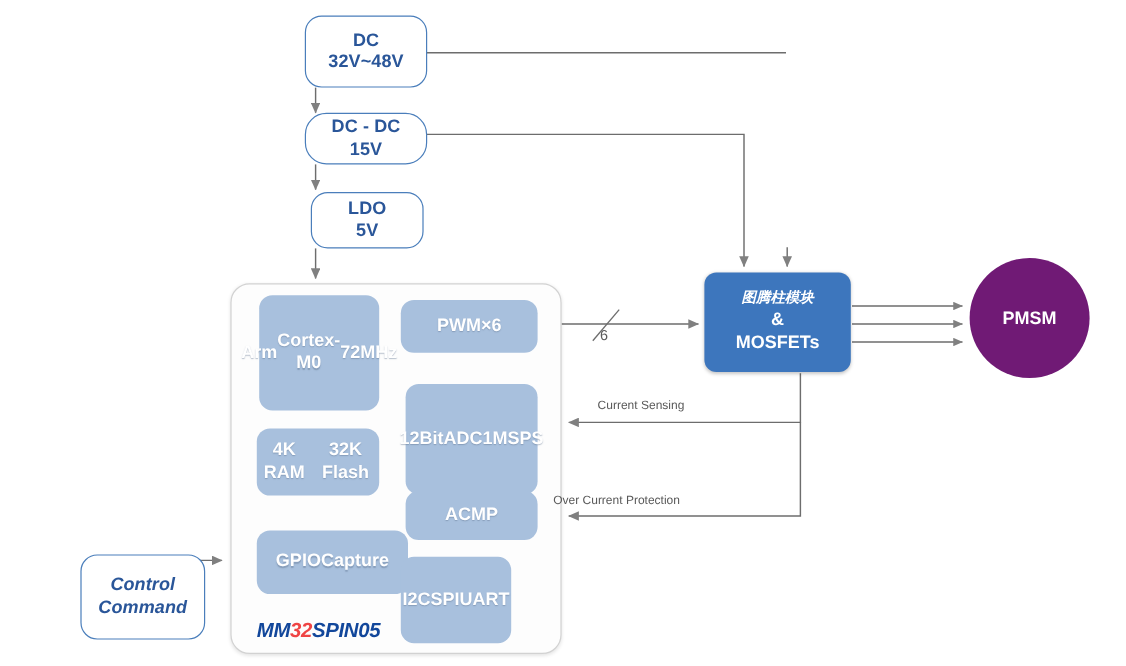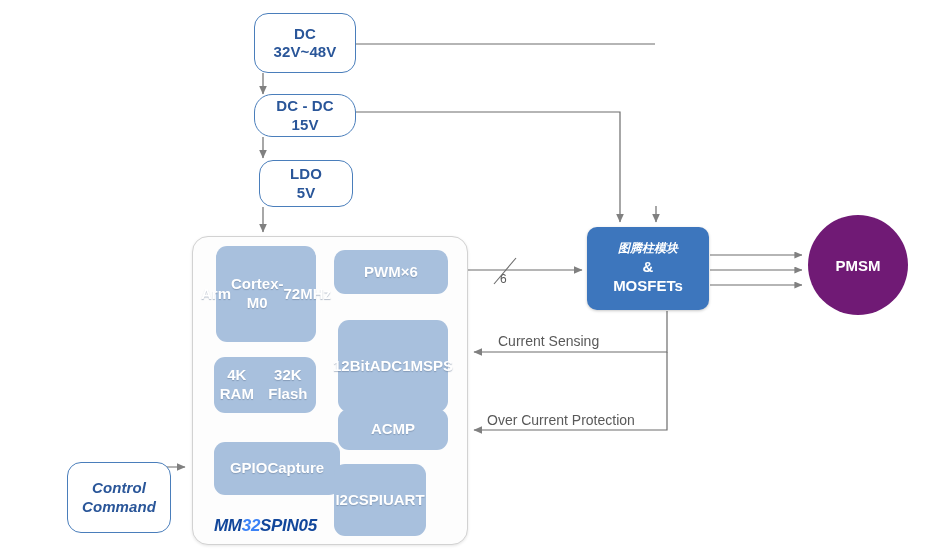--- a/index.html
+++ b/index.html
@@ -83,21 +83,21 @@
     position: absolute;
     left: 214px;
     top: 516px;
     font-size: 17px;
     font-weight: bold;
     font-style: italic;
     letter-spacing: -.3px;
     white-space: nowrap;
   }
   #mcu-logo .lg-a { color: #12479b; }
-  #mcu-logo .lg-b { color: #3b82f6; }
+  #mcu-logo .lg-b { color: #ef4444; }
   #mcu-logo .lg-c { color: #12479b; }
 
   
   #driver-block {
     position: absolute;
     left: 587px;
     top: 227px;
     width: 122px;
     height: 83px;
     border-radius: 10px;
@@ -133,21 +133,21 @@
     font-size: 15px;
     display: flex;
     align-items: center;
     justify-content: center;
   }
 
   
   .wlabel {
     position: absolute;
     color: #595959;
-    font-size: 14px;
+    font-size: 10px;
     white-space: nowrap;
   }
   .buslabel {
     position: absolute;
     color: #595959;
     font-size: 12px;
   }
 </style>
 </head>
 <body>
@@ -263,15 +263,15 @@
   </div>
 
   <div id="pmsm-node">
     <span>PMSM</span>
   </div>
 
   <div class="buslabel" style="left:500px; top:272px;">6</div>
 
   <div class="wlabel" style="left:498px; top:333px;">Current Sensing</div>
 
-  <div class="wlabel" style="left:487px; top:412px;">Over Current Protection</div>
+  <div class="wlabel" style="left:461px; top:412px;">Over Current Protection</div>
 
 </div>
 
 </body></html>

